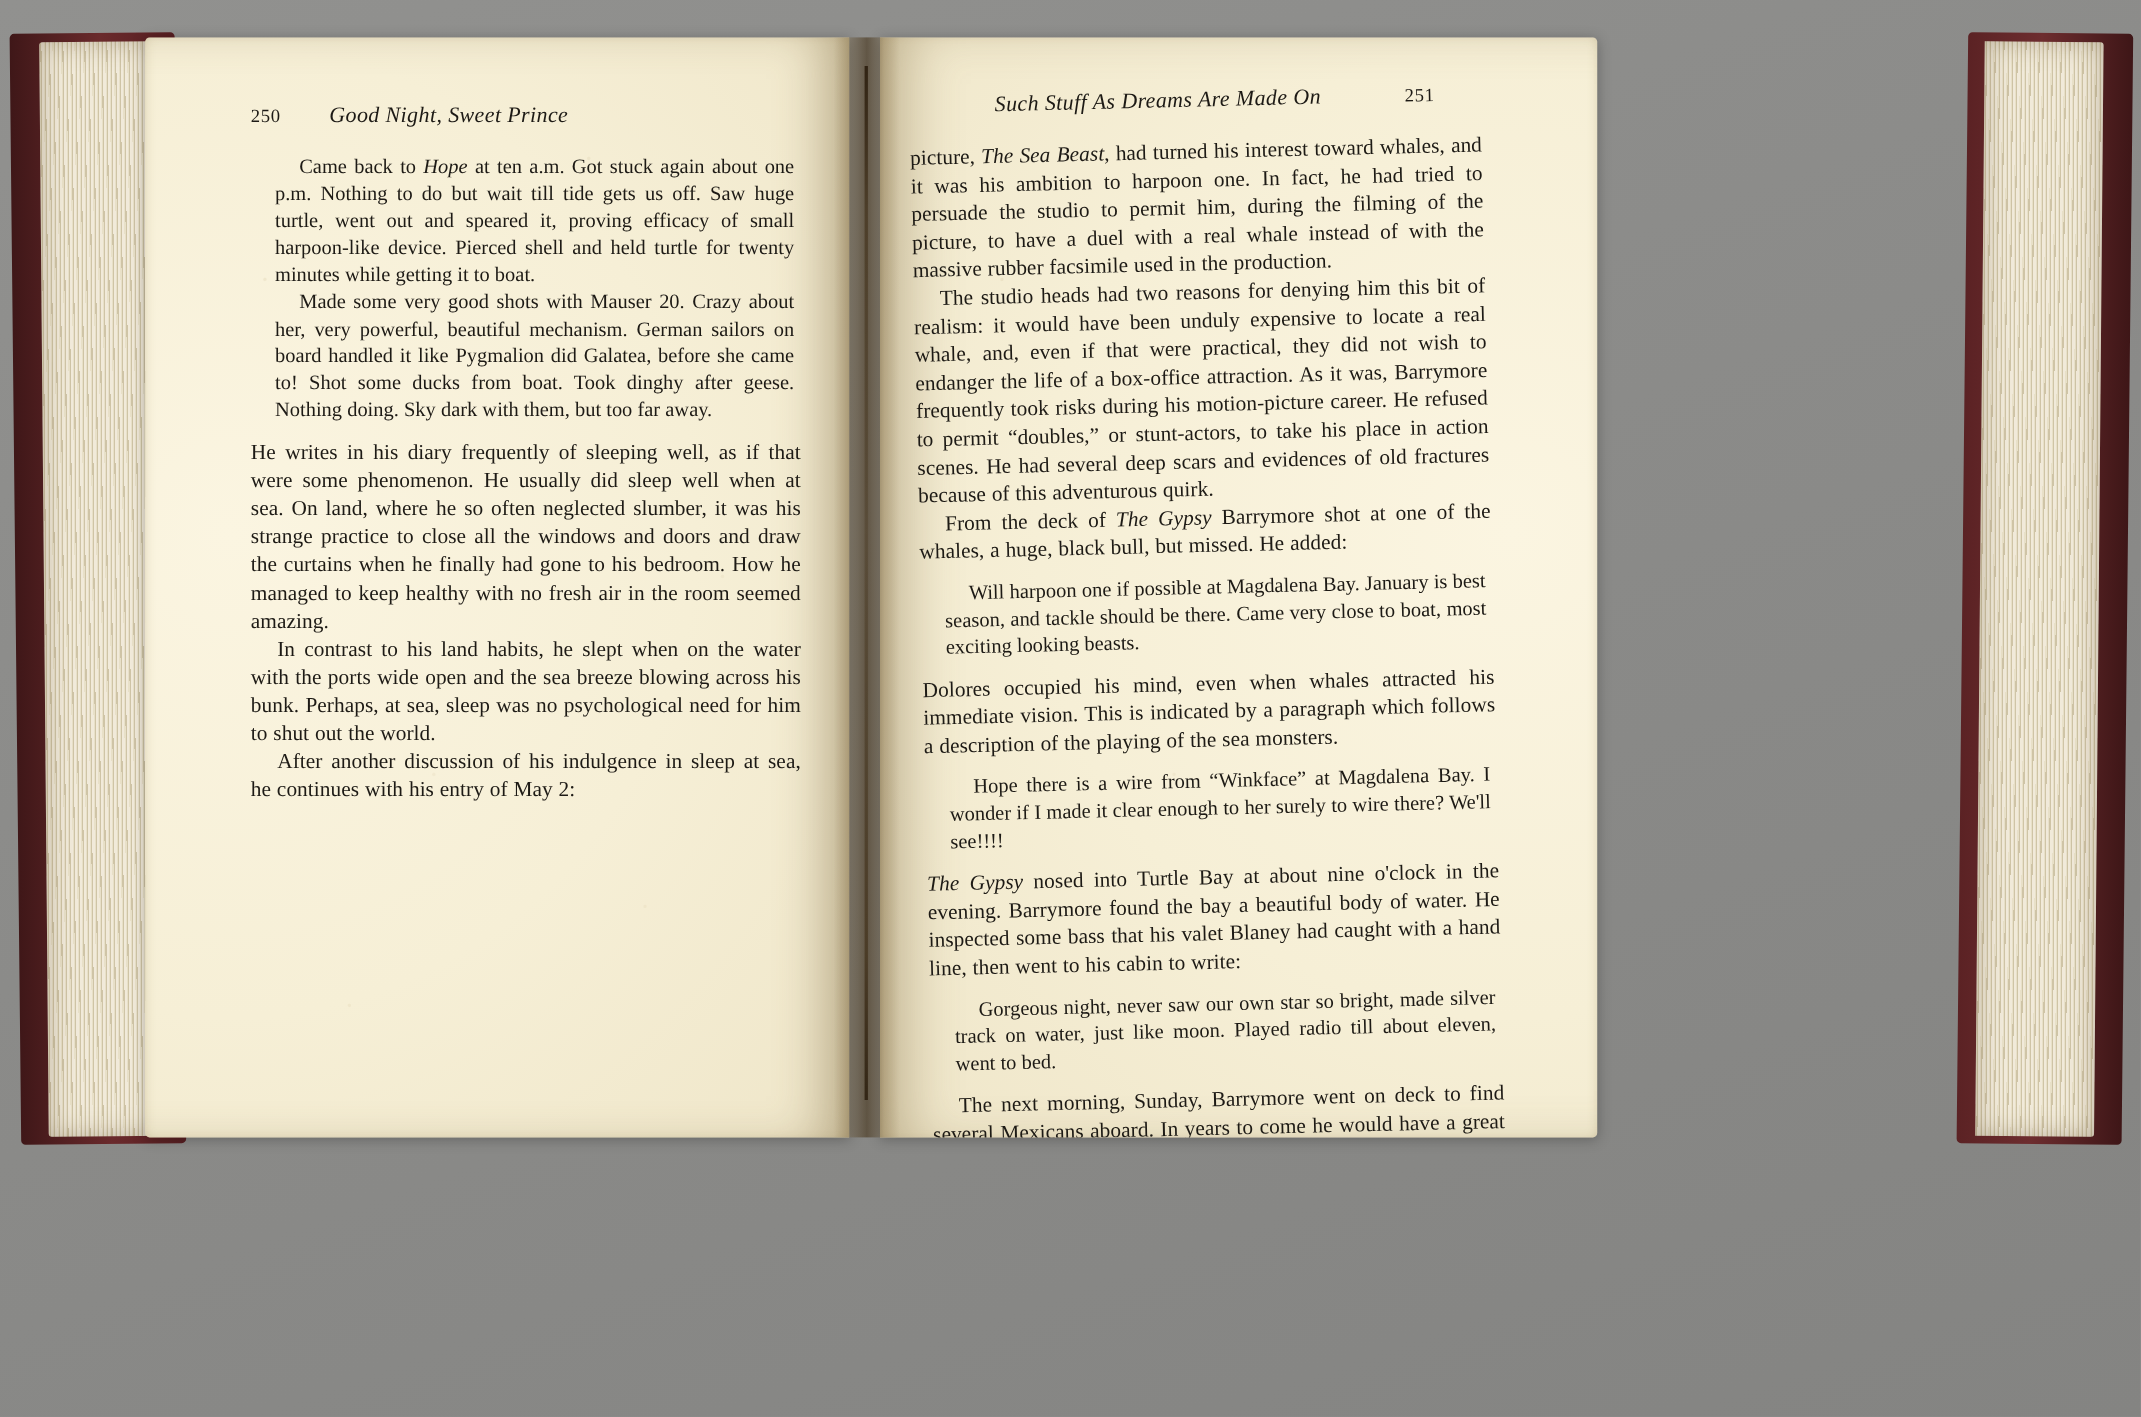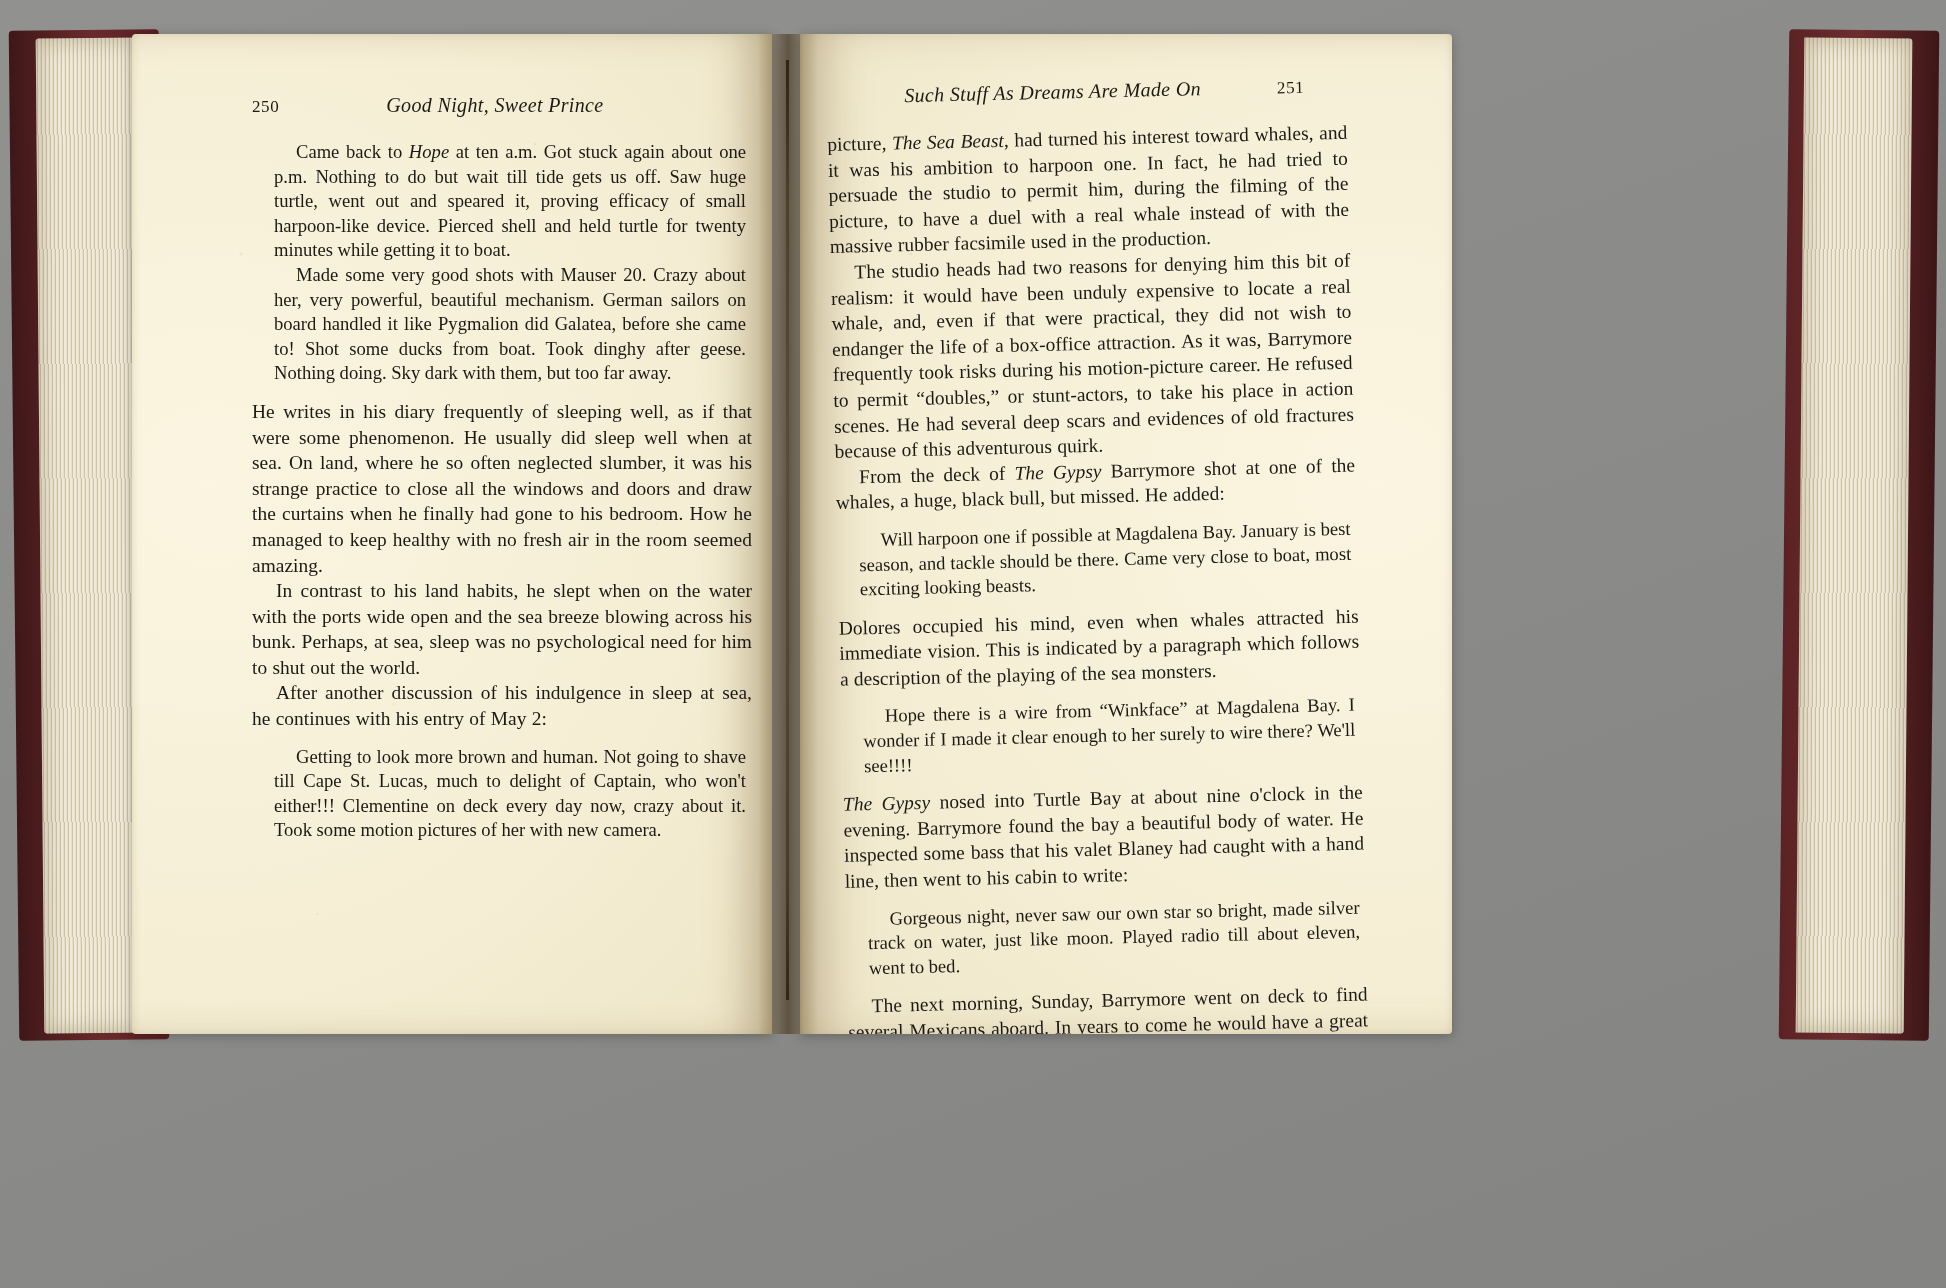--- a/index.html
+++ b/index.html
@@ -113,21 +113,21 @@
       rgba(40,26,10,.80) 100%);
     filter: blur(0.6px);
     pointer-events: none;
   }
 
   
   .page {
     position: absolute;
     color: #1d1a15;
   }
-  #page-left  { left: 120px; top: 60px;  width: 500px; }
+  #page-left  { left: 96px; top: 60px;  width: 500px; }
   #page-right { left: 26px;  top: 52px;  width: 520px;
                 transform: rotate(-1.35deg); transform-origin: left top; }
 
   .running-head {
     display: flex;
     align-items: baseline;
     font-size: 19.5px;
     margin-bottom: 23px;
     letter-spacing: .2px;
   }
@@ -135,21 +135,21 @@
     font-size: 17px;
     letter-spacing: .6px;
     font-family: "Liberation Serif", "DejaVu Serif", serif;
   }
   .head-title {
     font-style: italic;
     font-size: 20px;
     letter-spacing: .35px;
   }
   #head-left  { justify-content: flex-start; }
-  #head-left .head-title { margin-left: 107px; font-style: italic; }
+  #head-left .head-title { margin-left: 44px; font-style: italic; }
   #head-right { justify-content: flex-start; }
   #head-right .head-title { margin-left: 78px; }
   #head-right .folio { margin-left: 76px; }
 
   p.body {
     margin: 0;
     font-size: 19.4px;
     line-height: 25.6px;
     text-align: justify;
     text-indent: 24px;
@@ -211,23 +211,20 @@
       </div>
 
       <div id="left-blocks">
           <blockquote class="extract">
             <p>Came back to <i>Hope</i> at ten a.m. Got stuck again about one p.m. Nothing to do but wait till tide gets us off. Saw huge turtle, went out and speared it, proving efficacy of small harpoon-like device. Pierced shell and held turtle for twenty minutes while getting it to boat.</p>
             <p>Made some very good shots with Mauser 20. Crazy about her, very powerful, beautiful mechanism. German sailors on board handled it like Pygmalion did Galatea, before she came to! Shot some ducks from boat. Took dinghy after geese. Nothing doing. Sky dark with them, but too far away.</p>
           </blockquote>
           <p class="body noindent">He writes in his diary frequently of sleeping well, as if that were some phenomenon. He usually did sleep well when at sea. On land, where he so often neglected slumber, it was his strange practice to close all the windows and doors and draw the curtains when he finally had gone to his bedroom. How he managed to keep healthy with no fresh air in the room seemed amazing.</p>
           <p class="body">In contrast to his land habits, he slept when on the water with the ports wide open and the sea breeze blowing across his bunk. Perhaps, at sea, sleep was no psychological need for him to shut out the world.</p>
           <p class="body">After another discussion of his indulgence in sleep at sea, he continues with his entry of May 2:</p>
-          <blockquote class="extract">
-            <p>Getting to look more brown and human. Not going to shave till Cape St. Lucas, much to delight of Captain, who won't either!!! Clementine on deck every day now, crazy about it. Took some motion pictures of her with new camera.</p>
-          </blockquote>
         </div>
 
     </div>
   </div>
 
   <div class="leaf" id="leaf-right">
     <div class="speckle"></div>
 
     <div class="page" id="page-right">
 

